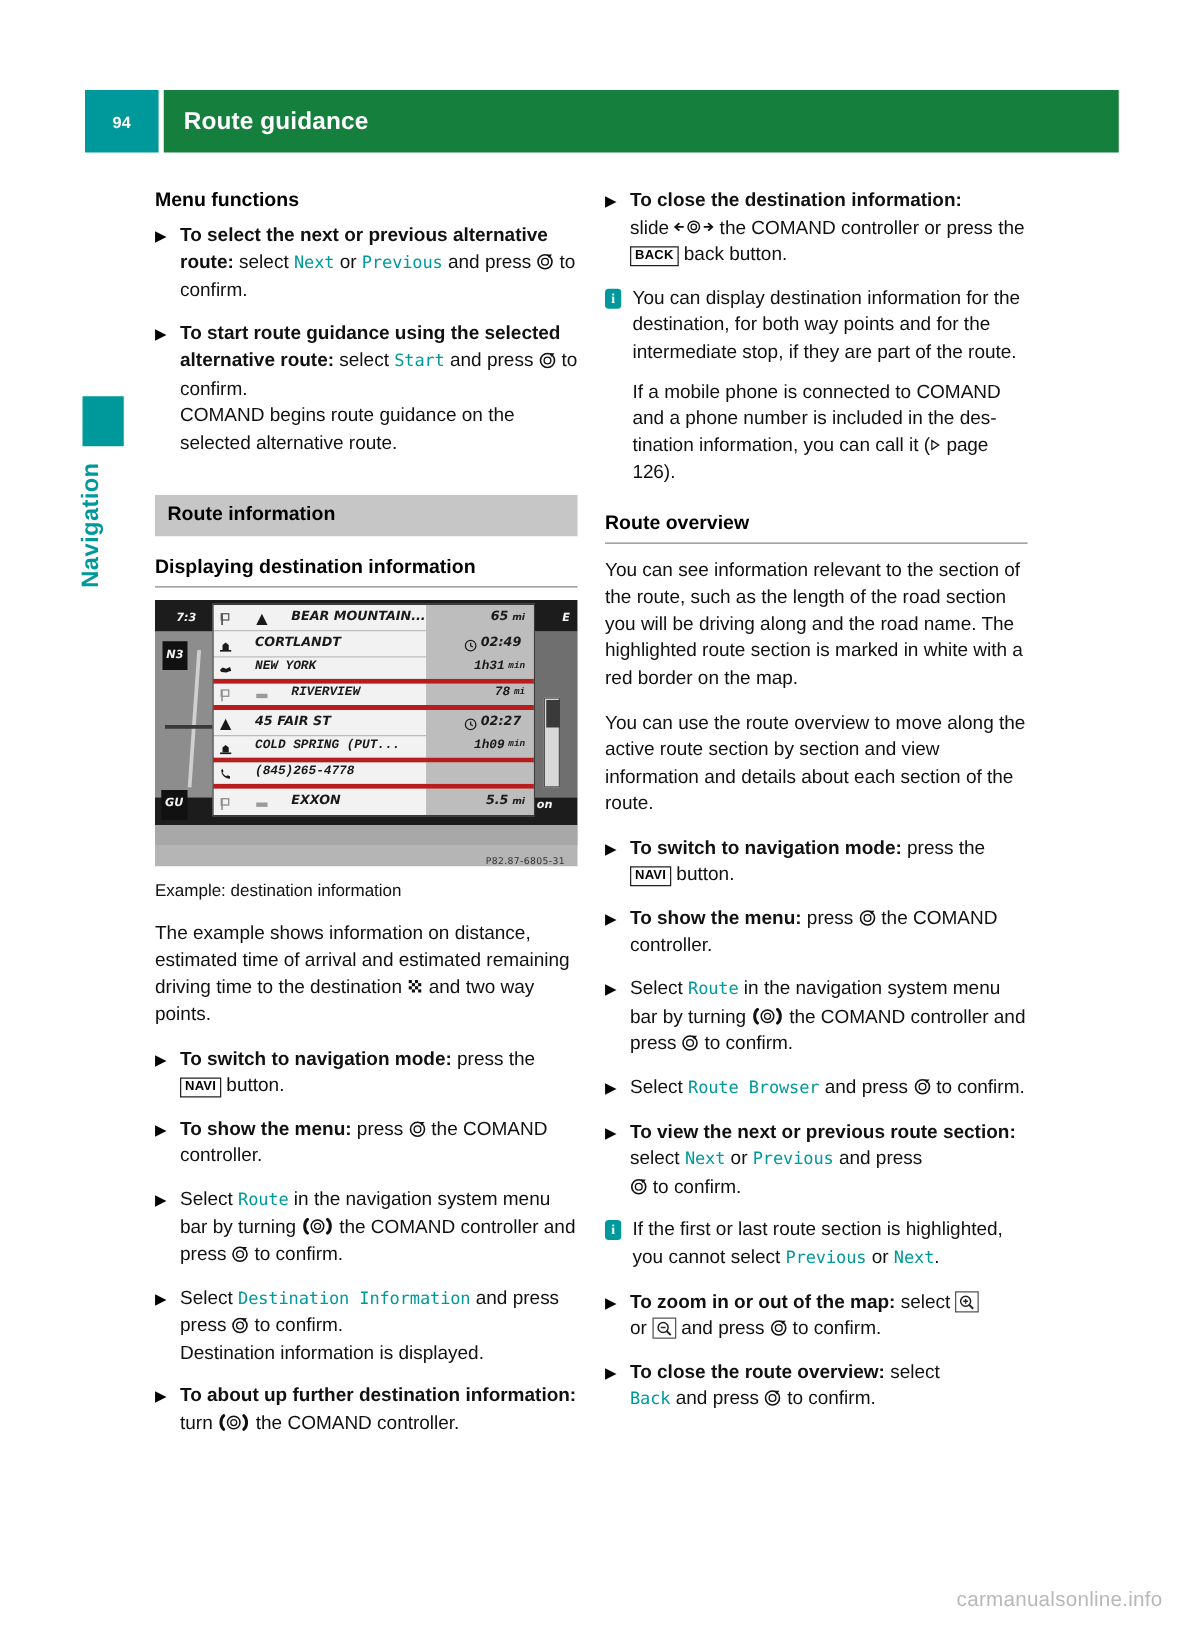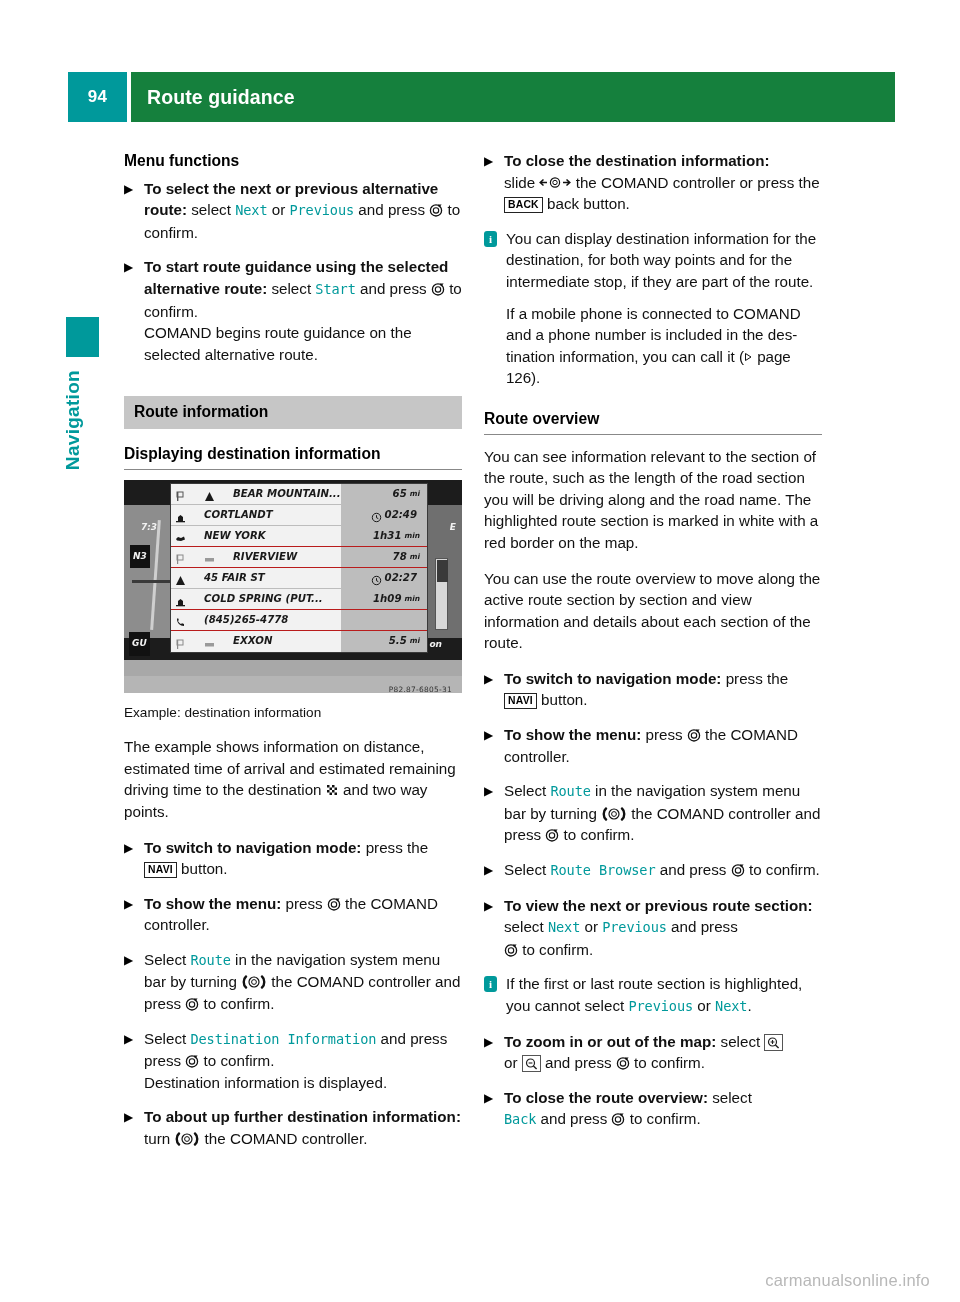--- a/index.html
+++ b/index.html
@@ -21,21 +21,21 @@
     position: absolute;
     left: 68px; top: 72px;
     width: 827px; height: 50px;
     display: flex;
     align-items: stretch;
   }
   .header-pagenum {
     width: 59px;
     background: #00999b;
     color: #ffffff;
-    font-size: 17px;
+    font-size: 13px;
     font-weight: bold;
     display: flex;
     align-items: center;
     justify-content: center;
     letter-spacing: 0.2px;
   }
   .header-gap { width: 4px; background: #ffffff; }
   .header-title {
     flex: 1;
     background: #15803d;
@@ -256,21 +256,20 @@
   .map-scale-fill {
     position:absolute; left:1px; top:1px; width:11px; height:22px;
     background:#3a3a3a;
   }
   .shot-label {
     position:absolute;
     color:#f2f2f2;
     font-size:9px;
     font-weight:bold;
     font-style: italic;
-    margin-top: 32px;
   }
   .lbl-time  { left:17px; top:5px; }
   .lbl-dir   { left:6px;  top:33px; background:#111; padding:1px 3px; }
   .lbl-gu    { left:5px;  bottom:20px; background:#111; padding:1px 3px;}
   .lbl-e     { right:6px; top:5px; }
   .lbl-on    { right:20px; bottom:20px; }
 
   
   .dest-panel {
     position: absolute;
@@ -282,21 +281,21 @@
   .dest-row {
     display: flex;
     align-items: center;
     height: 21px;
     border-bottom: 1px solid #bdbdbd;
     font-style: italic;
     font-weight: bold;
     font-size: 10.2px;
     color: #1a1a1a;
   }
-  .dest-row.sep { border-bottom: 1px solid #b91c1c; }
+  .dest-row.sep { border-bottom: 4px solid #b91c1c; font-family: Liberation Mono, monospace; }
   .dest-row.last { border-bottom: none; }
   .dest-name {
     flex: 1;
     background: #f2f2f2;
     height: 100%;
     display: flex;
     align-items: center;
     padding-left: 4px;
     gap: 18px;
     overflow: hidden;

